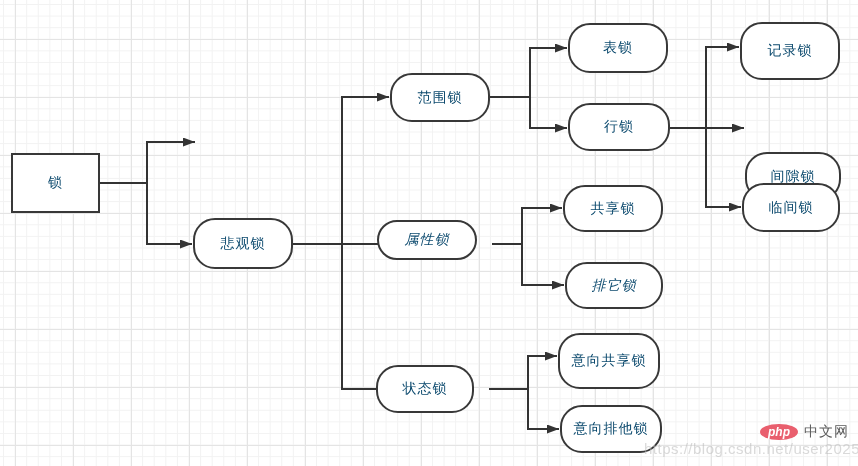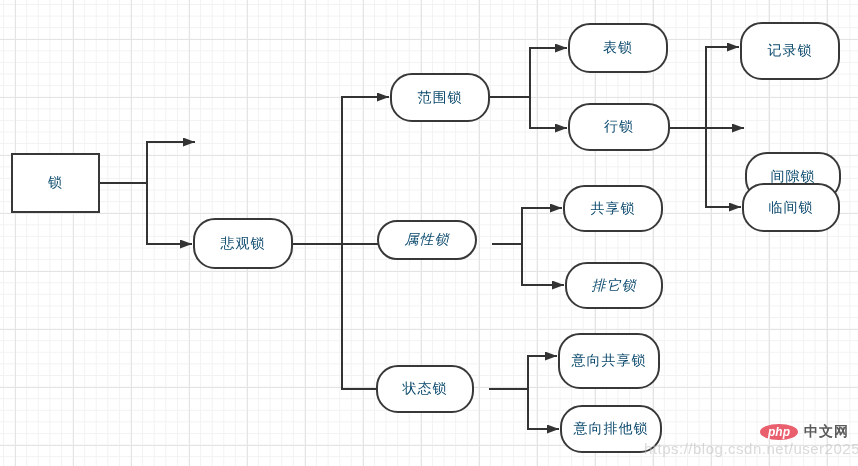--- a/index.html
+++ b/index.html
@@ -86,21 +86,21 @@
     font-size: 12px;
     font-weight: bold;
     font-style: italic;
     display: flex;
     align-items: center;
     justify-content: center;
     line-height: 1;
   }
   .logo-site {
     font-size: 14px;
-    font-weight: bold;
+    font-weight: normal;
     color: #5a5a5a;
     letter-spacing: 1px;
     white-space: nowrap;
   }
 </style>
 </head>
 <body>
 
 <div class="canvas">
 

